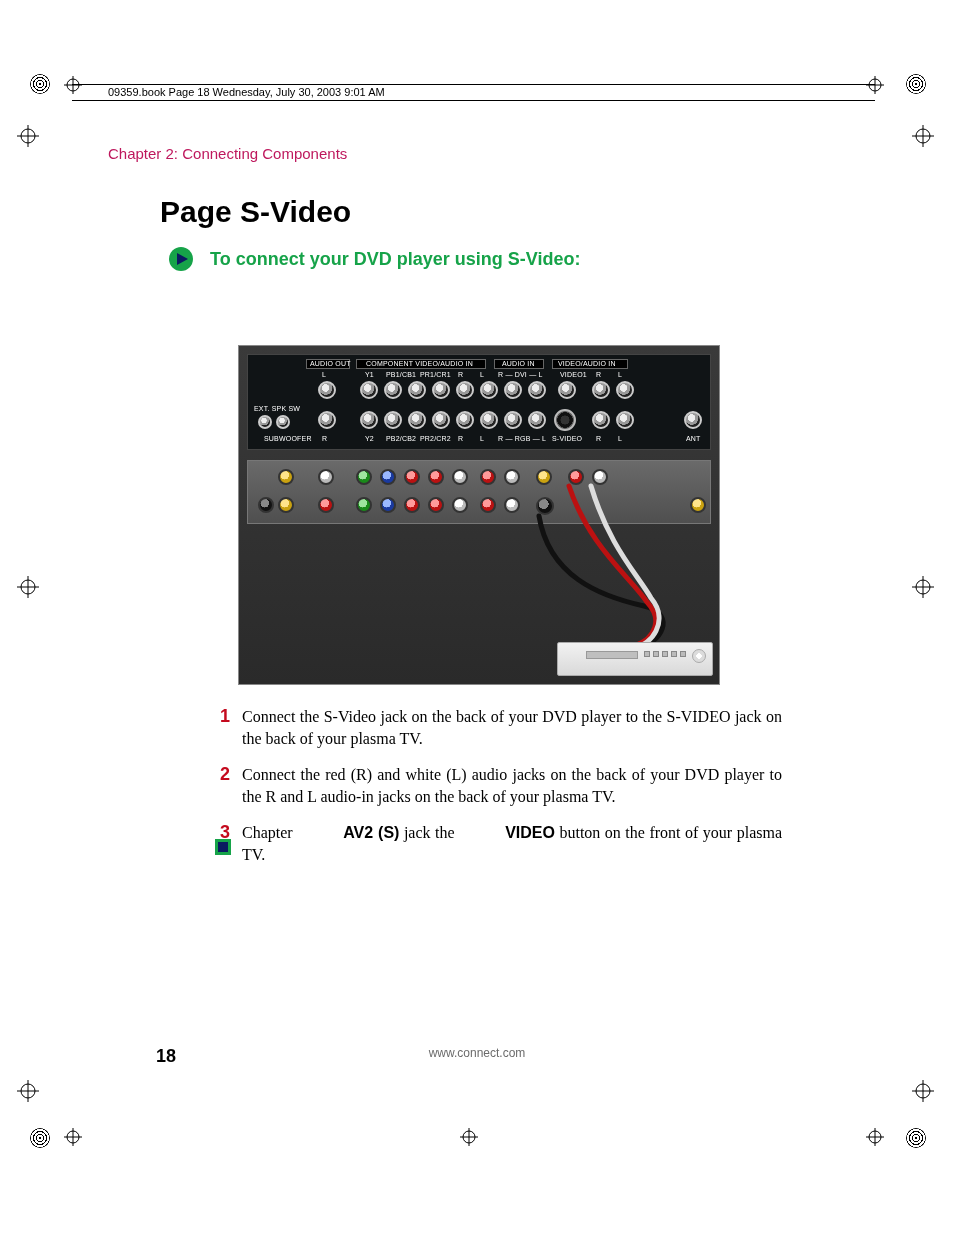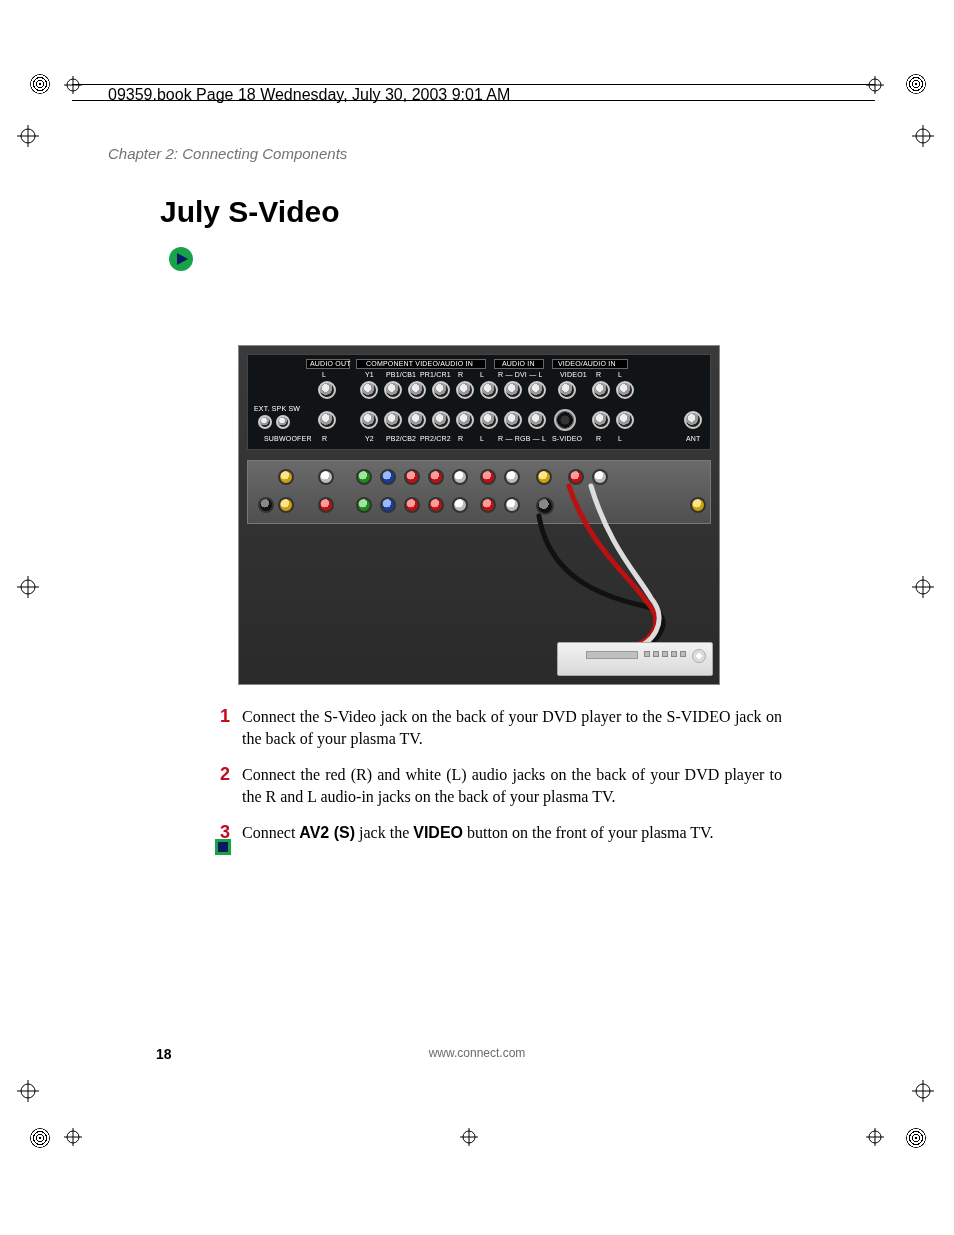--- a/index.html
+++ b/index.html
@@ -1,21 +1,21 @@
 <!DOCTYPE html>
 <html><head>
 <meta charset="utf-8">
 <style>
   * { box-sizing: border-box; margin: 0; padding: 0; }
   html, body { width: 954px; height: 1235px; background: #fff; font-family: Georgia, "Times New Roman", serif; color: #000; }
   .page { position: relative; width: 954px; height: 1235px; }
 
-  .bookline { position: absolute; left: 108px; top: 86px; font-family: Arial, Helvetica, sans-serif; font-size: 16px; color: #000; }
-
-  .chapter { position: absolute; left: 108px; top: 145px; font-style: italic; font-family: Helvetica, Arial, sans-serif; font-size: 15px; color: #737373; }
+  .bookline { position: absolute; left: 108px; top: 86px; font-family: Arial, Helvetica, sans-serif; font-size: 11px; color: #000; }
+
+  .chapter { position: absolute; left: 108px; top: 145px; font-family: Helvetica, Arial, sans-serif; font-size: 15px; color: #be185d; }
 
   .heading { position: absolute; left: 160px; top: 195px; font-family: Helvetica, Arial, sans-serif; font-weight: 700; font-size: 30px; color: #000; }
 
   .subhead-row { position: absolute; left: 168px; top: 246px; display: flex; align-items: center; gap: 16px; }
   .subhead { font-family: Helvetica, Arial, sans-serif; font-weight: 700; font-size: 18px; color: #16a349; }
 
   .play-badge svg { display: block; }
 
   .figure { position: absolute; left: 238px; top: 345px; width: 482px; height: 340px; border: 1px solid #888; background: linear-gradient(#3a3a3a,#2a2a2a); }
   .figure .panel { position: absolute; left: 8px; top: 8px; right: 8px; height: 96px; background: #101416; border: 1px solid #444; }
@@ -39,25 +39,25 @@
   .dvd { position: absolute; left: 318px; bottom: 8px; width: 156px; height: 34px; background: linear-gradient(#f2f2f2,#d9d9d9); border: 1px solid #aaa; border-radius: 2px; }
   .dvd .tray { position: absolute; left: 28px; top: 8px; width: 52px; height: 8px; background: #bfbfbf; border: 1px solid #999; }
   .dvd .btns { position: absolute; right: 26px; top: 8px; display: flex; gap: 3px; }
   .dvd .btns span { width: 6px; height: 6px; background: #bbb; border: 1px solid #888; }
   .dvd .disc { position: absolute; right: 6px; top: 6px; width: 14px; height: 14px; border-radius: 50%; background: radial-gradient(circle,#fff 0 30%,#dcdcdc 31% 100%); border: 1px solid #aaa; }
 
   .steps { position: absolute; left: 214px; top: 706px; width: 568px; }
   .step { display: flex; gap: 12px; margin-bottom: 14px; }
   .step .num { font-family: Helvetica, Arial, sans-serif; font-weight: 700; font-size: 18px; color: #c40a1e; min-width: 16px; text-align: right; line-height: 20px; }
   .step .txt { font-size: 16px; line-height: 22px; color: #000; text-align: justify; }
-  .step .txt b.sans { font-family: Helvetica, Arial, sans-serif; font-weight: 700; }
+  .step .txt b.sans { font-family: Helvetica, Arial, sans-serif; font-weight: 700; margin-left: 46px; }
 
   .end-square { position: absolute; left: 214px; top: 838px; }
 
-  .footer-page { position: absolute; left: 156px; top: 1046px; font-family: Helvetica, Arial, sans-serif; font-weight: 700; font-size: 14px; }
+  .footer-page { position: absolute; left: 156px; top: 1046px; font-family: Helvetica, Arial, sans-serif; font-weight: 700; font-size: 18px; }
   .footer-url { position: absolute; left: 0; right: 0; top: 1046px; text-align: center; font-family: Helvetica, Arial, sans-serif; font-size: 12px; color: #6b6b6b; }
 
   
   .regdot { position: absolute; width: 20px; height: 20px; border-radius: 50%; background:
     repeating-radial-gradient(circle, #000 0 1px, transparent 1px 3px);
   }
   .regcross svg { display: block; }
   .thinrule { position: absolute; background: #000; }
 </style>
 </head>
@@ -110,29 +110,30 @@
         <line x1="11" y1="0" x2="11" y2="22" stroke="#000"></line>
         <line x1="0" y1="11" x2="22" y2="11" stroke="#000"></line>
       </svg>
   </span>
 
   <div class="bookline">09359.book  Page 18  Wednesday, July 30, 2003  9:01 AM</div>
   <div class="thinrule" style="left:72px; top:100px; width:803px; height:1px;"></div>
 
   <div class="chapter">Chapter 2: Connecting Components</div>
 
-  <div class="heading">July S-Video</div>
+  <div class="heading">Page S-Video</div>
 
   <div class="subhead-row">
     <span class="play-badge">
       <svg width="26" height="26">
         <circle cx="13" cy="13" r="12" fill="#16a349"></circle>
         <polygon points="9,7 9,19 20,13" fill="#0a1a60"></polygon>
       </svg>
     </span>
+    <span class="subhead">To connect your DVD player using S-Video:</span>
   </div>
 
   <div class="figure">
 
     <div class="panel">
 
       <div class="labelbar" style="left:58px; top:4px; width:44px;"></div>
       <span class="panel-label" style="left:62px; top:5px;">AUDIO OUT</span>
 
       <div class="labelbar" style="left:108px; top:4px; width:130px;"></div>
@@ -258,21 +259,21 @@
       <span class="num">1</span>
       <span class="txt">Connect the S-Video jack on the back of your DVD player to the S-VIDEO jack on the back of your plasma TV.</span>
     </div>
     <div class="step">
       <span class="num">2</span>
       <span class="txt">Connect the red (R) and white (L) audio jacks on the back of your DVD player to the R and L audio-in jacks on the back of your plasma TV.</span>
     </div>
     <div class="step">
       <span class="num">3</span>
       <span class="txt">
-        <span>Connect </span><b class="sans">AV2 (S)</b><span> jack the </span><b class="sans">VIDEO</b><span> button on the front of your plasma TV.</span>
+        <span>Chapter </span><b class="sans">AV2 (S)</b><span> jack the </span><b class="sans">VIDEO</b><span> button on the front of your plasma TV.</span>
       </span>
     </div>
   </div>
 
   <span class="end-square">
     <svg width="18" height="18">
         <rect x="1" y="1" width="16" height="16" fill="#16a349"></rect>
         <rect x="4" y="4" width="10" height="10" fill="#0a1a60"></rect>
       </svg>
   </span>

